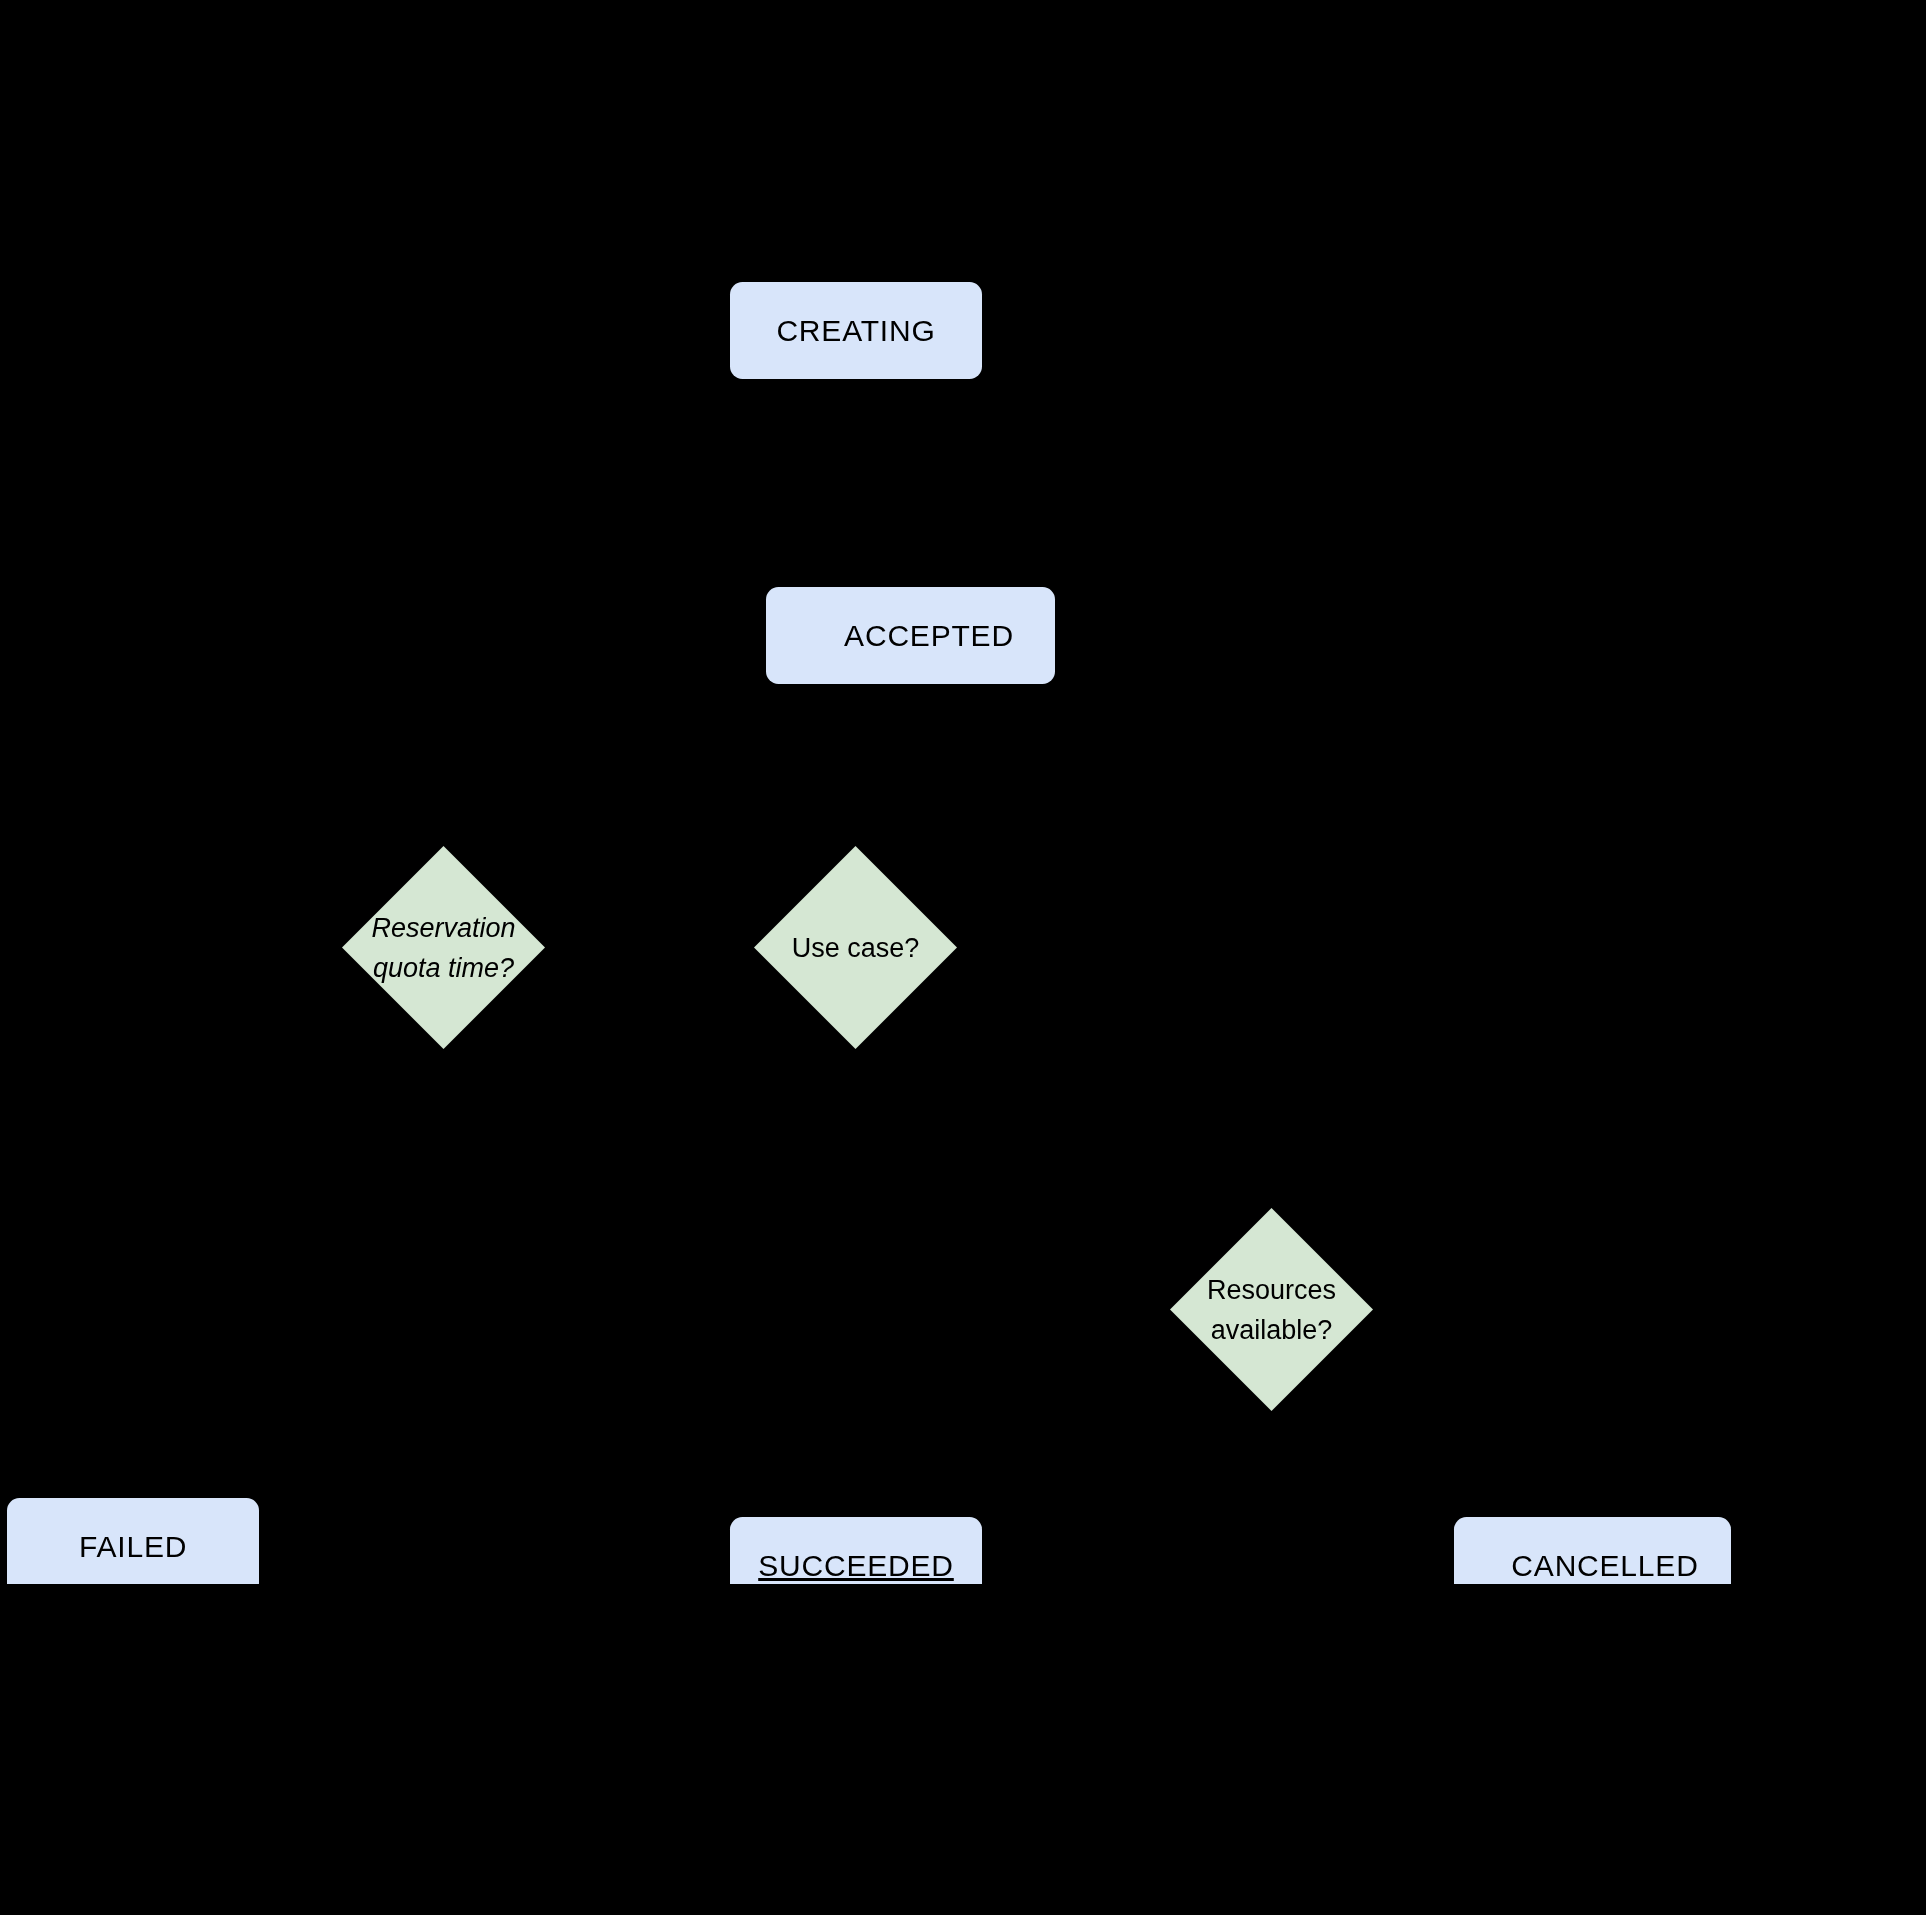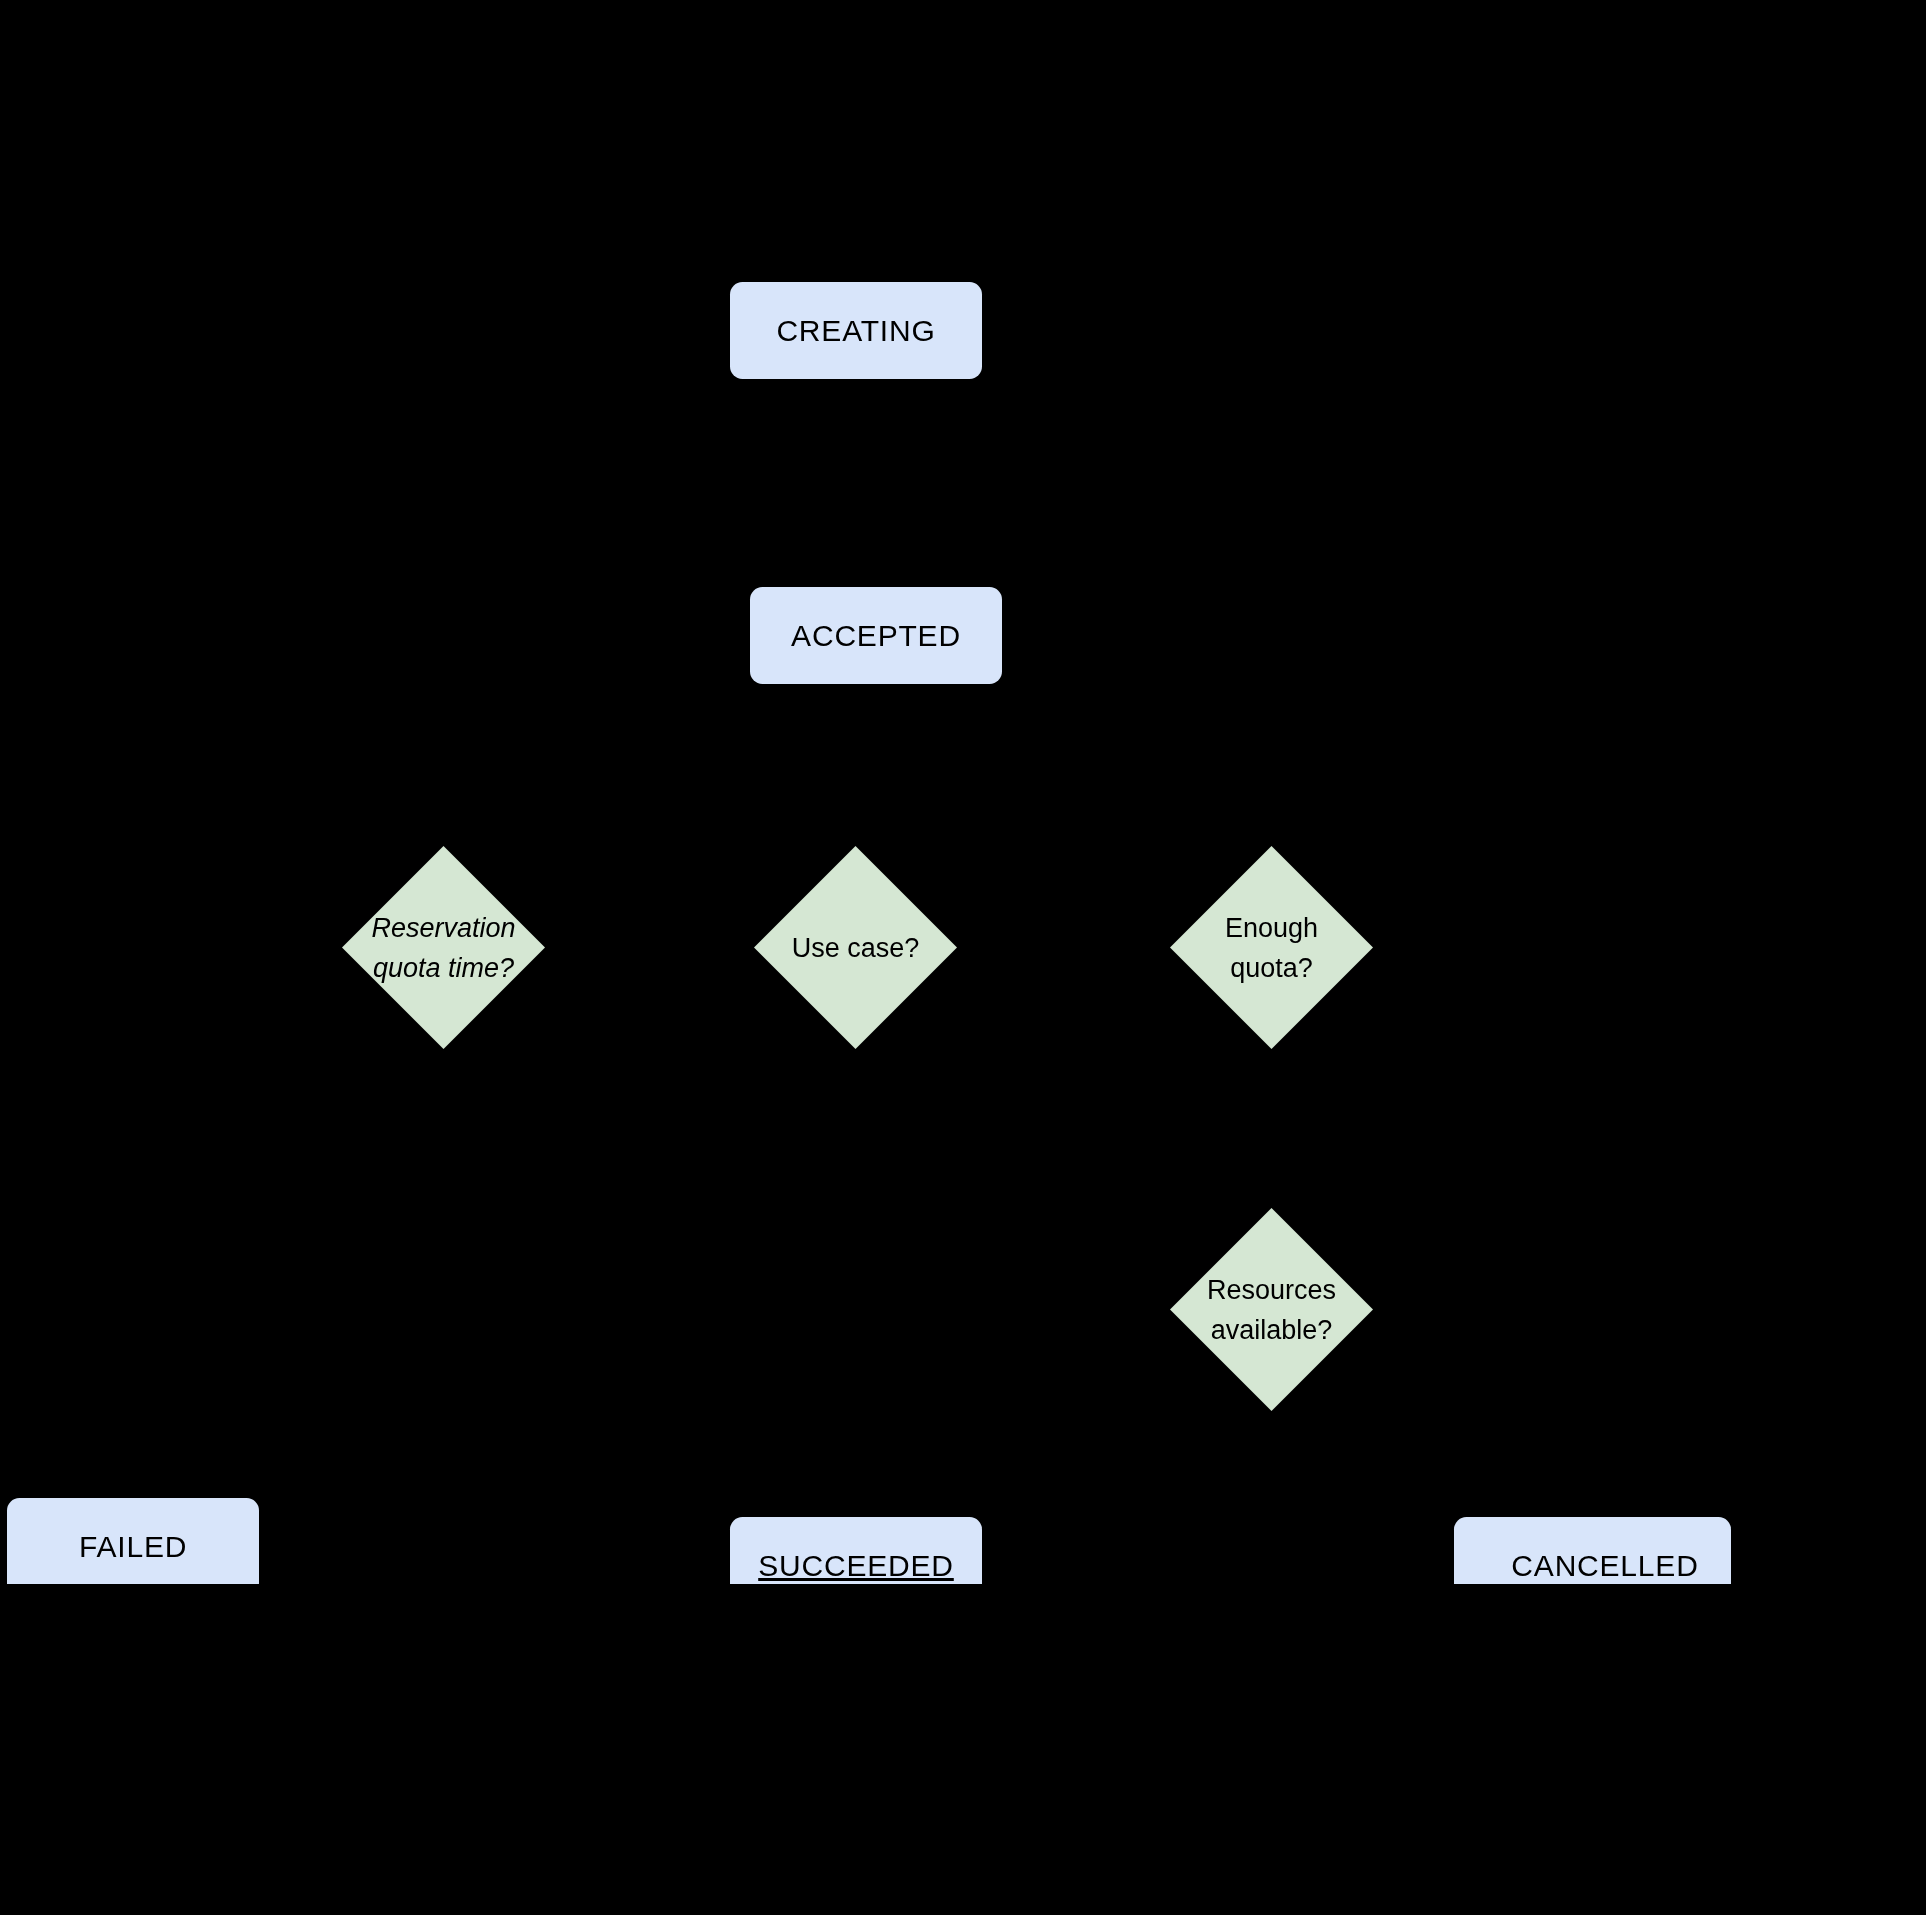--- a/index.html
+++ b/index.html
@@ -26,21 +26,21 @@
     align-items: center;
     justify-content: center;
   }
   .state .label {
     color: var(--text, #000000);
     font-size: 30px;
     letter-spacing: 0.8px;
     white-space: nowrap;
   }
   .state.creating  { left: 730px; top: 282px;  }
-  .state.accepted  { left: 750px; top: 587px; }
+  .state.accepted  { left: 766px; top: 587px; padding-left: 37px; }
   .state.failed    { left: 7.2px;   top: 1498px; }
   .state.succeeded { left: 730px; top: 1517px; text-decoration: underline; }
   .state.cancelled { left: 1454px; top: 1517px; padding-left: 25px; }
 
   
   .decision {
     position: absolute;
     width: 203px;
     height: 203px;
     background: var(--decision-fill, #d5e7d3);
@@ -103,24 +103,20 @@
 
   <div class="decision reservation-start-time">
     <span class="line">Reservation</span>
     <span class="line">quota time?</span>
   </div>
 
   <div class="decision use-case">
     <span class="line">Use case?</span>
   </div>
 
-  <div class="decision enough-quota">
-    <span class="line">Enough</span>
-    <span class="line">quota?</span>
-  </div>
 
   <div class="decision resources-available">
     <span class="line">Resources</span>
     <span class="line">available?</span>
   </div>
 
   <div class="end-ring"></div>
 
 </div>
 

